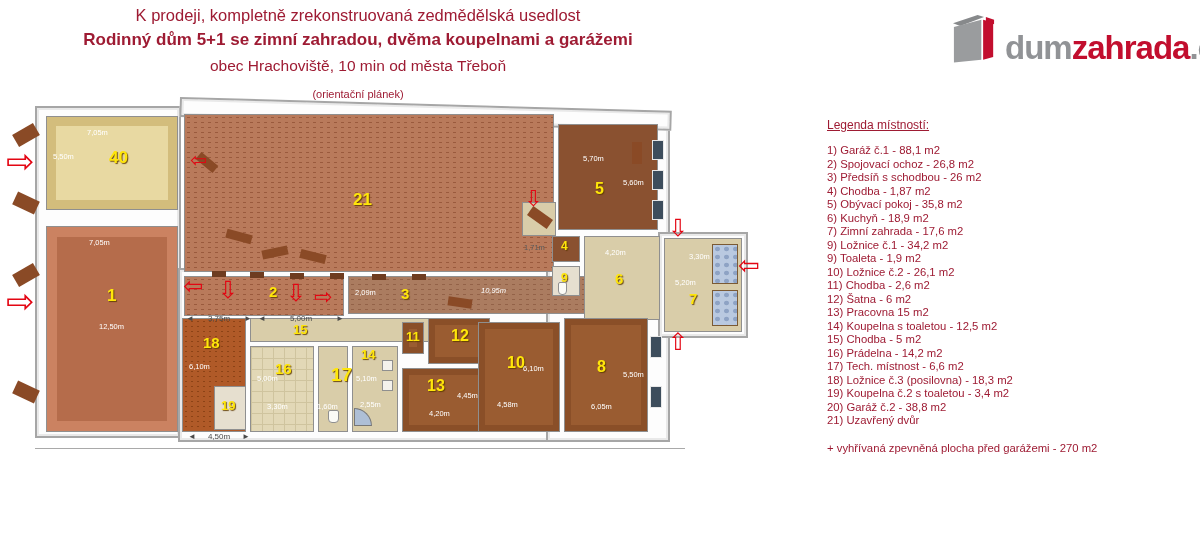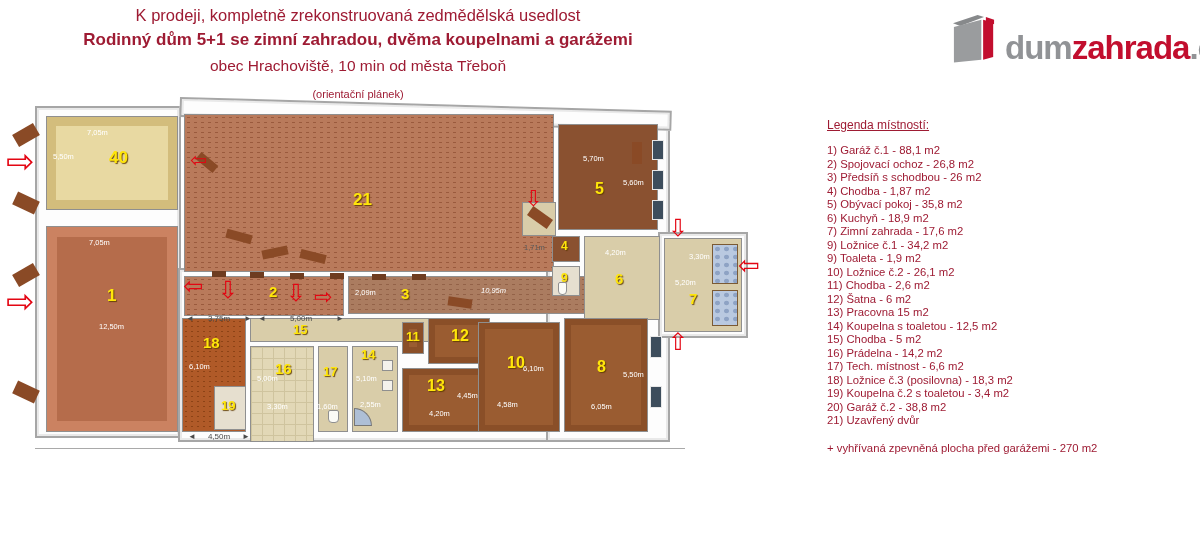--- a/index.html
+++ b/index.html
@@ -160,27 +160,27 @@
       <div class="room f-rust" style="left: 182px; top: 318px; width: 64px; height: 114px;">
         <div class="rlabel" style="left: 20px; top: 16px; font-size: 15px;">18</div>
         <div class="dim" style="left: 6px; top: 44px;">6,10m</div>
       </div>
       <div class="room f-bath" style="left: 214px; top: 386px; width: 32px; height: 44px;">
         <div class="rlabel" style="left: 6px; top: 12px; font-size: 13px;">19</div>
       </div>
       <div class="room f-tile" style="left: 250px; top: 318px; width: 240px; height: 24px;">
         <div class="rlabel" style="left: 42px; top: 4px; font-size: 13px;">15</div>
       </div>
-      <div class="room f-tile2" style="left: 250px; top: 346px; width: 64px; height: 96px;">
+      <div class="room f-tile2" style="left: 250px; top: 346px; width: 64px; height: 86px;">
         <div class="rlabel" style="left: 24px; top: 14px; font-size: 15px;">16</div>
         <div class="dim" style="left: 6px; top: 28px;">5,00m</div>
         <div class="dim" style="left: 16px; top: 56px;">3,30m</div>
       </div>
       <div class="room f-tile" style="left: 318px; top: 346px; width: 30px; height: 86px;">
-        <div class="rlabel" style="left: 4px; top: 18px; font-size: 13px;">17</div>
+        <div class="rlabel" style="left: 12px; top: 18px; font-size: 19px;">17</div>
         <div class="dim" style="left: -2px; top: 56px;">1,60m</div>
       </div>
       <div class="room f-tile" style="left: 352px; top: 346px; width: 46px; height: 86px;">
         <div class="rlabel" style="left: 8px; top: 1px; font-size: 13px;">14</div>
         <div class="dim" style="left: 3px; top: 28px;">5,10m</div>
         <div class="dim" style="left: 7px; top: 54px;">2,55m</div>
       </div>
       <div class="room f-dkbrown2" style="left: 402px; top: 322px; width: 22px; height: 32px;">
         <div class="rlabel" style="left: 3px; top: 7px; font-size: 13px;">11</div>
       </div>

